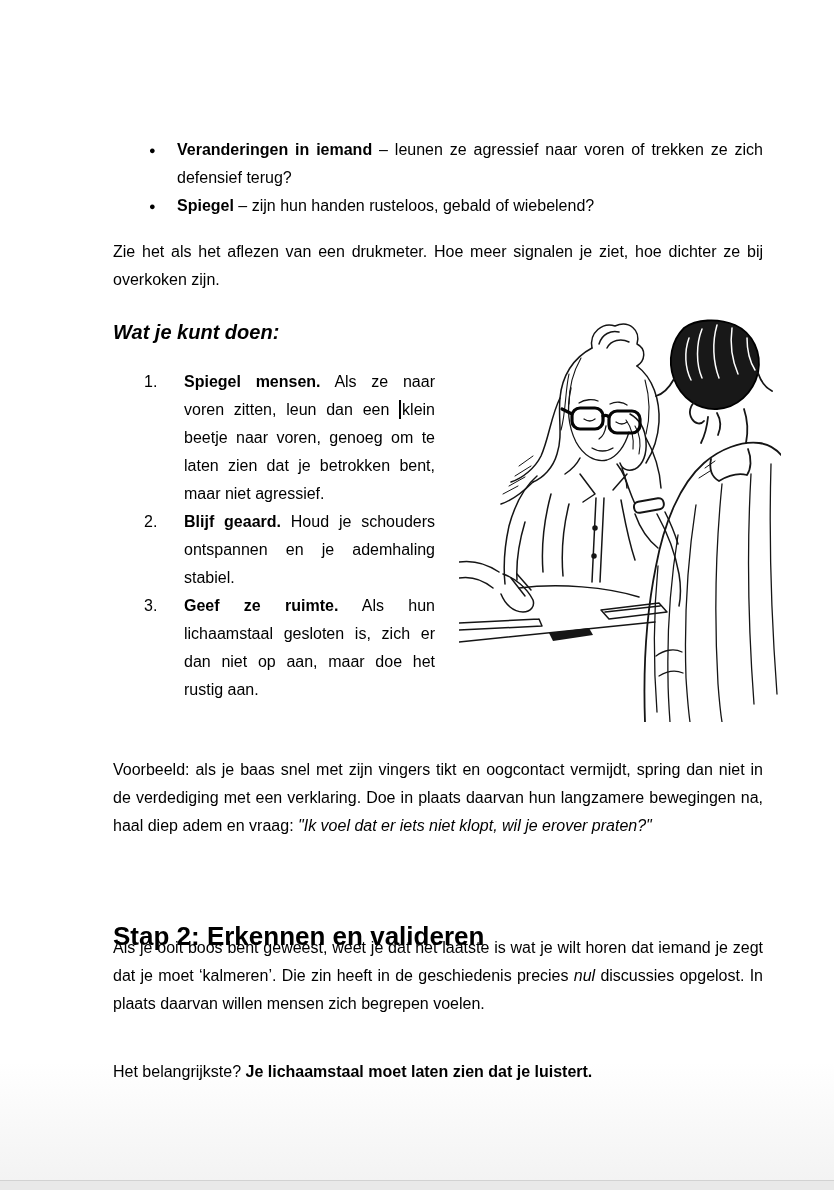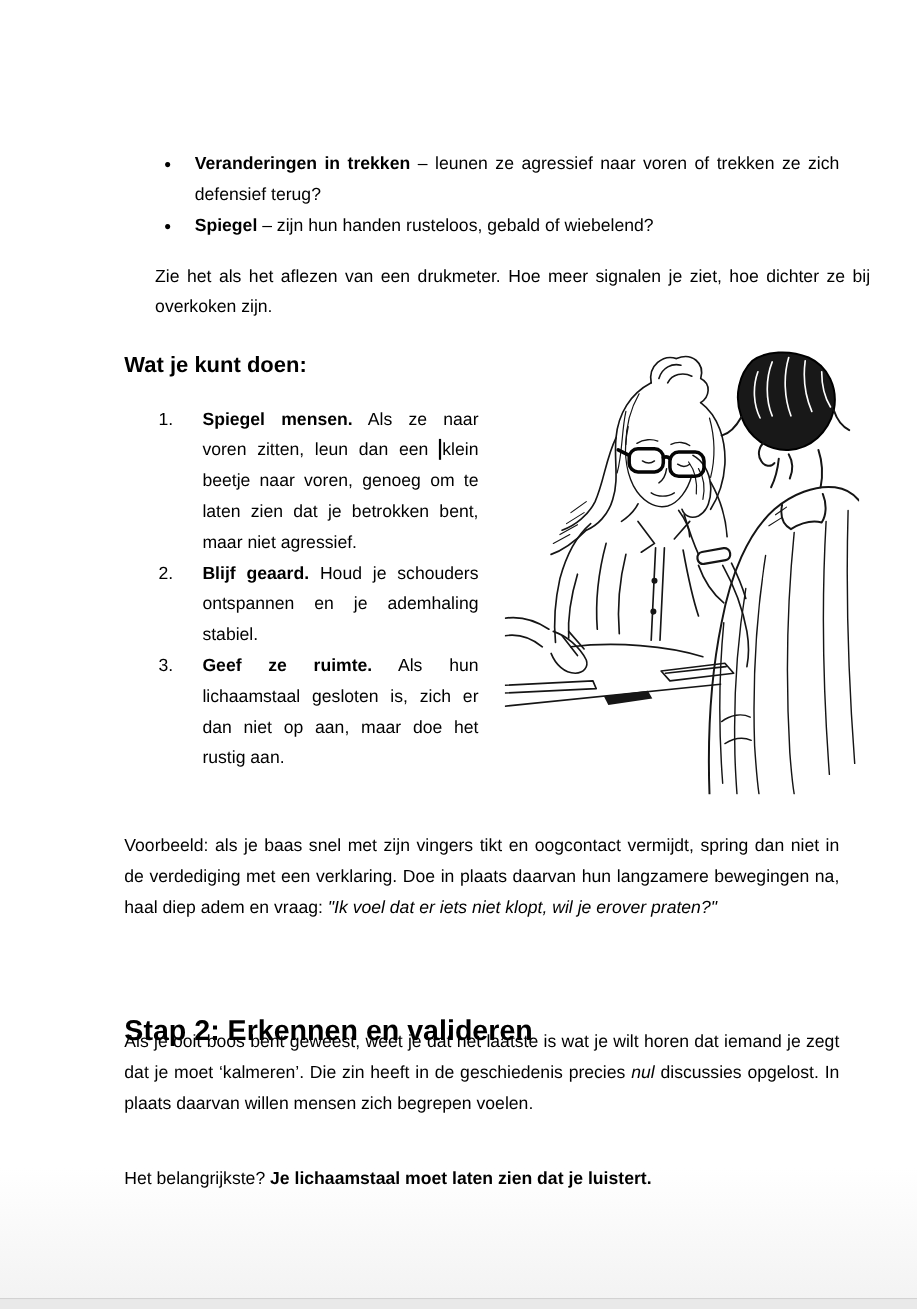--- a/index.html
+++ b/index.html
@@ -24,26 +24,26 @@
   
   .bullets { top:136px; }
   .bullet-item { position:relative; padding-left:64px; line-height:28px; }
   .bullet-marker { position:absolute; left:36px; top:0; font-size:11px; line-height:28px; }
 
   
   .steps { top:368px; width:322px; }
   .step-item { position:relative; padding-left:71px; line-height:28px; }
   .step-number { position:absolute; left:31px; top:0; }
 
-  h3.doc-h3 { font-size:20px; line-height:28px; font-weight:bold; }
+  h3.doc-h3 { font-size:20px; line-height:28px; font-weight:bold;font-style:italic; }
   h2.doc-h2 { font-size:26px; line-height:32px; font-weight:bold; }
   .h-what { top:318px; }
   .h-step2 { top:920px; }
 
-  .p-pressure { top:238px;margin-left:28px; }
+  .p-pressure { top:238px; }
   .p-example  { top:756px; }
   .p-calm     { top:934px; }
   .p-key      { top:1058px; }
 
   .page-number { top:1120px; text-align:right; }
 
   .caret {
     display:inline-block; width:2px; height:19px;
     background:#000; vertical-align:-4px; margin-right:1px;
   }
@@ -55,21 +55,21 @@
   .figure svg { display:block; }
 </style>
 </head>
 <body>
 
 <div class="page">
 
   <div class="blk bullets">
     <div class="bullet-item just">
       <span class="bullet-marker">●</span>
-      <span><span class="b">Veranderingen in trekken</span><span> – leunen ze agressief naar voren of trekken ze zich defensief terug?</span></span>
+      <span><span class="b">Veranderingen in iemand</span><span> – leunen ze agressief naar voren of trekken ze zich defensief terug?</span></span>
     </div>
     <div class="bullet-item just">
       <span class="bullet-marker">●</span>
       <span><span class="b">Spiegel</span><span> – zijn hun handen rusteloos, gebald of wiebelend?</span></span>
     </div>
   </div>
 
   <p class="blk just p-pressure"><span>Zie het als het aflezen van een drukmeter. Hoe meer signalen je ziet, hoe dichter ze bij overkoken zijn.</span></p>
 
   <h3 class="blk doc-h3 h-what">Wat je kunt doen:</h3>

